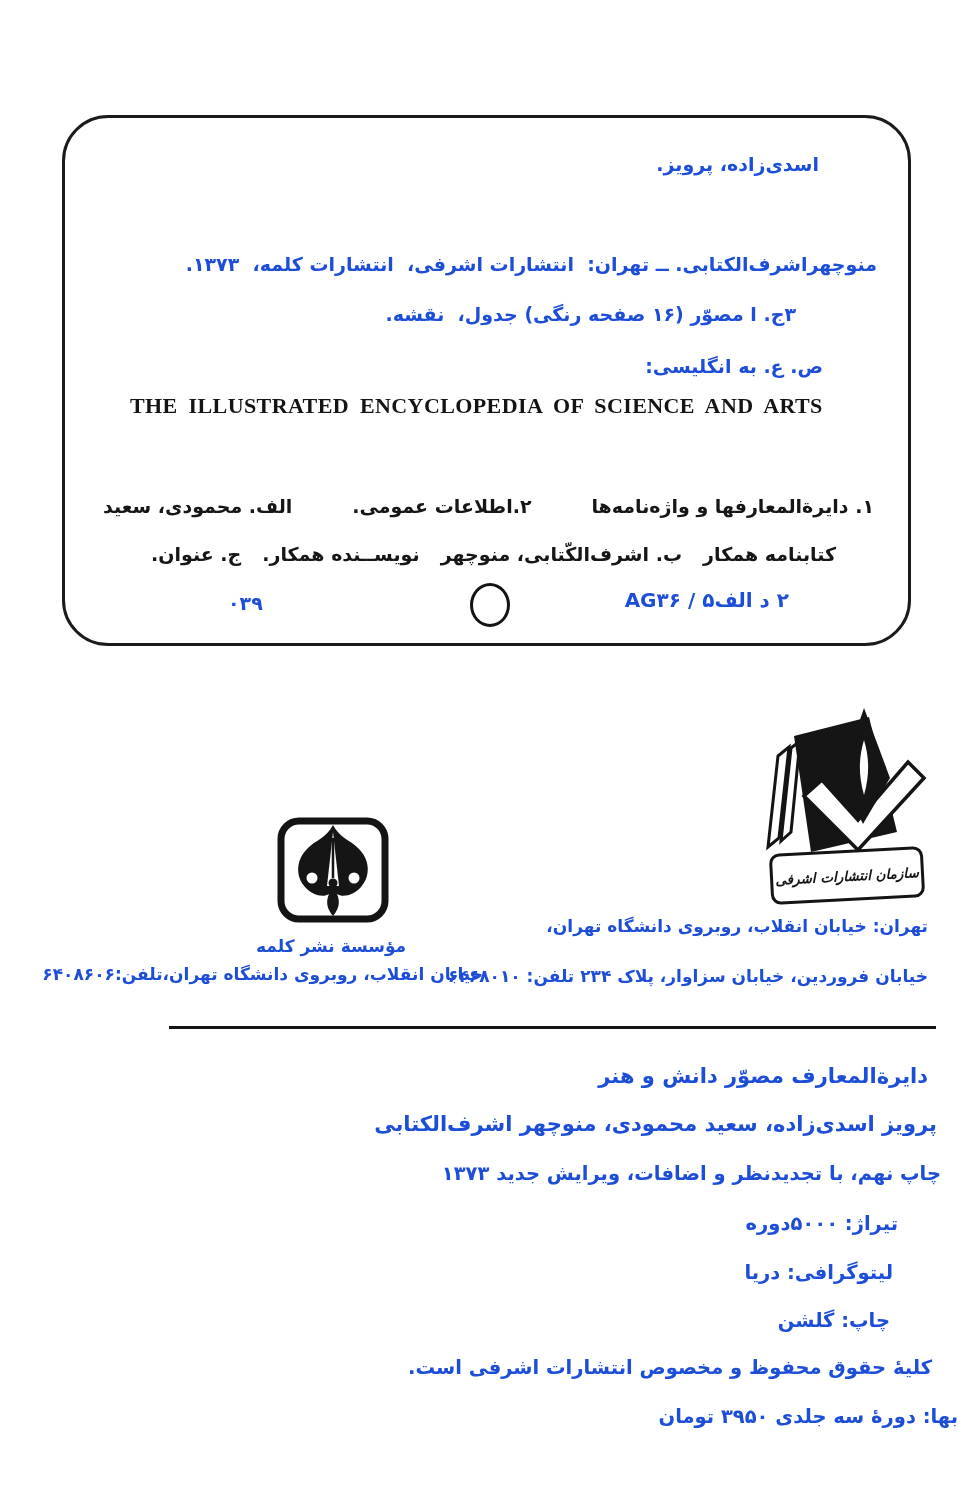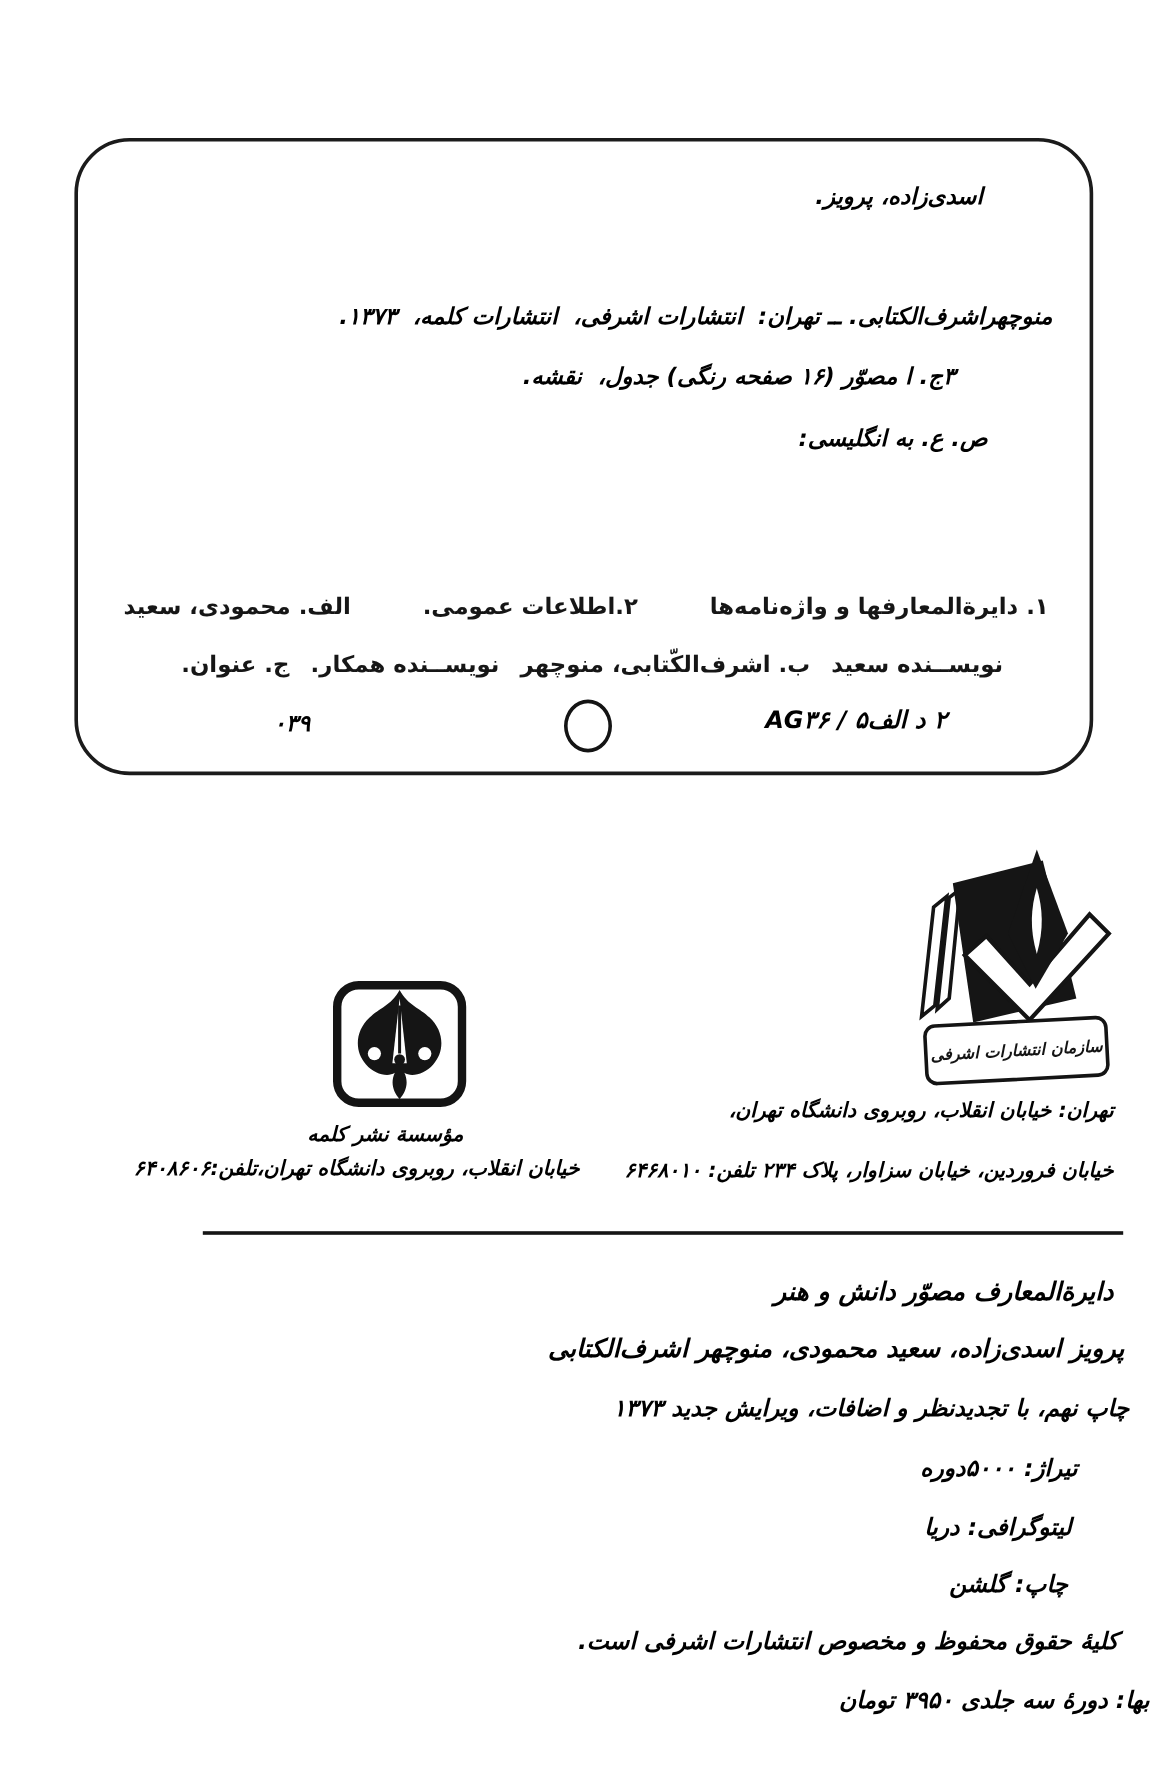--- a/index.html
+++ b/index.html
@@ -6,21 +6,21 @@
   body{
     width:965px;height:1491px;position:relative;
     background:#ffffff;color:#161616;
     font-family:"DejaVu Sans",sans-serif;
     overflow:hidden;
   }
   .abs{position:absolute;}
   .fa{
     position:absolute;direction:rtl;unicode-bidi:plaintext;
     font-weight:700;white-space:pre;
-    font-size:19px;line-height:1.25;color:#000000;font-style:italic;
+    font-size:19px;line-height:1.25;color:#1d4ed8;
   }
   .cip-box{
     position:absolute;left:62px;top:115px;width:843px;height:525px;
     border:3px solid #1b1b1b;border-radius:46px;background:transparent;
   }
   .cip-row{
     position:absolute;display:flex;justify-content:space-between;
     direction:rtl;font-weight:700;font-size:19px;white-space:pre;color:#161616;
   }
   .en-title{
@@ -51,30 +51,31 @@
 
   <div class="fa" style="top:35px;right:89px;">اسدی‌زاده، پرویز.</div>
 
 
   <div class="fa" style="top:135px;right:31px;">منوچهراشرف‌الکتابی. ــ تهران:  انتشارات اشرفی،  انتشارات کلمه،  ۱۳۷۳.</div>
 
   <div class="fa" style="top:185px;right:112px;">۳ج. ا مصوّر (۱۶ صفحه رنگی) جدول،  نقشه.</div>
 
   <div class="fa" style="top:237px;right:85px;">ص. ع. به انگلیسی:</div>
 
+  <div class="en-title" style="top:275px;left:65px;">THE ILLUSTRATED ENCYCLOPEDIA OF SCIENCE AND ARTS</div>
 
 
   <div class="cip-row" style="top:377px;right:34px;left:38px;">
     <span>۱. دایرةالمعارفها و واژه‌نامه‌ها</span>
     <span>۲.اطلاعات عمومی.</span>
     <span>الف. محمودی، سعید</span>
   </div>
 
   <div class="cip-row" style="top:425px;right:72px;left:86px;">
-    <span>نویســنده سعید</span>
+    <span>کتابنامه همکار</span>
     <span>ب. اشرف‌الکّتابی، منوچهر</span>
     <span>نویســنده همکار.</span>
     <span>ج. عنوان.</span>
   </div>
 
   <div class="fa" style="top:470px;right:119px;font-size:20px;">۲ د الف۵ / AG۳۶</div>
 
   <div class="stamp-circle" style="left:405px;top:465px;"></div>
 
   <div class="fa" style="top:474px;left:163px;right:auto;">۰۳۹</div>

